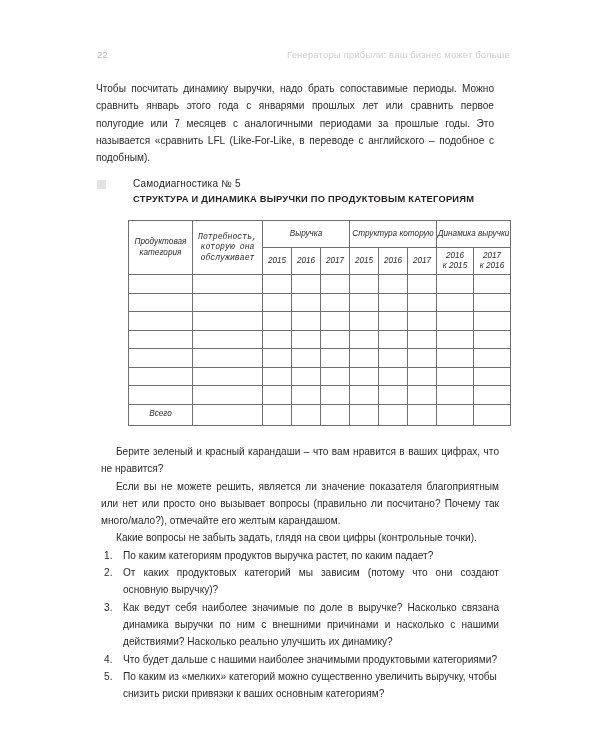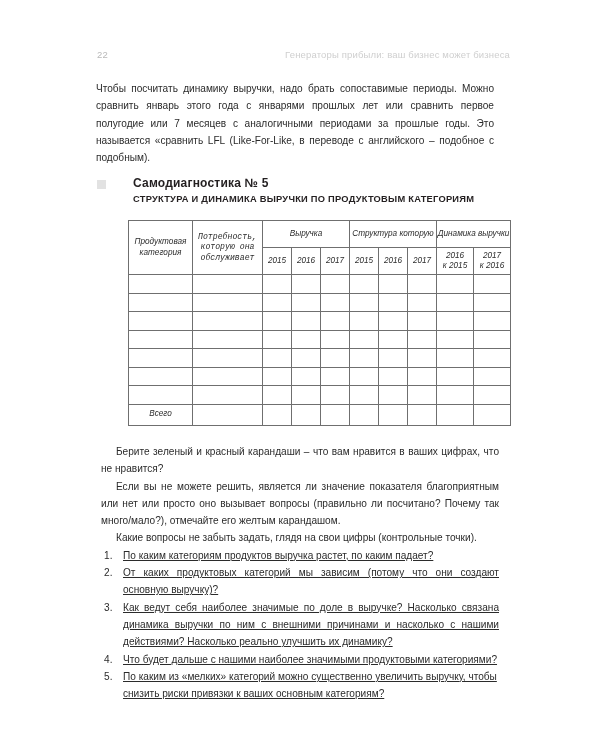--- a/index.html
+++ b/index.html
@@ -78,22 +78,22 @@
     left: 0;
     top: 4px;
     width: 9px;
     height: 9px;
     background: #e2e2e2;
   }
   .diag-heading {
     margin-left: 36px;
   }
   .diag-line1 {
-    font-size: 12px;
-    font-weight: bold;
+    font-size: 10px;
+    font-weight: normal;
     color: #231f20;
     letter-spacing: .2px;
     line-height: 15px;
   }
   .diag-line2 {
     font-size: 9.3px;
     font-weight: bold;
     color: #231f20;
     letter-spacing: .25px;
     line-height: 15px;
@@ -165,42 +165,41 @@
     counter-reset: q;
   }
   ol.qlist li {
     counter-increment: q;
     position: relative;
     padding-left: 22px;
     font-size: 10.1px;
     line-height: 17.3px;
     text-align: justify;
     color: #2b2b2b;
-    text-decoration: underline;
   }
   ol.qlist li.left-al { text-align: left; }
   ol.qlist li::before {
     content: counter(q) ".";
     position: absolute;
     left: 3px;
     top: 0;
     width: 14px;
     text-align: left;
     font-size: 10.1px;
     color: #2b2b2b;
   }
 </style>
 </head>
 <body>
 
 <div class="page">
 
   <div class="running-head">
     <span class="folio">22</span>
-    <span class="head-title">Генераторы прибыли: ваш бизнес может бизнеса</span>
+    <span class="head-title">Генераторы прибыли: ваш бизнес может больше</span>
   </div>
 
   <div class="content">
     <p class="body">Чтобы посчитать динамику выручки, надо брать сопоставимые периоды. Можно сравнить январь этого года с январями прошлых лет или сравнить первое полугодие или 7 месяцев с аналогичными периодами за прошлые годы. Это называется «сравнить LFL (Like-For-Like, в переводе с английского – подобное с подобным).</p>
   </div>
 
   <div class="diag-block">
     <span class="diag-marker"></span>
     <div class="diag-heading">
       <div class="diag-line1">Самодиагностика № 5</div>

